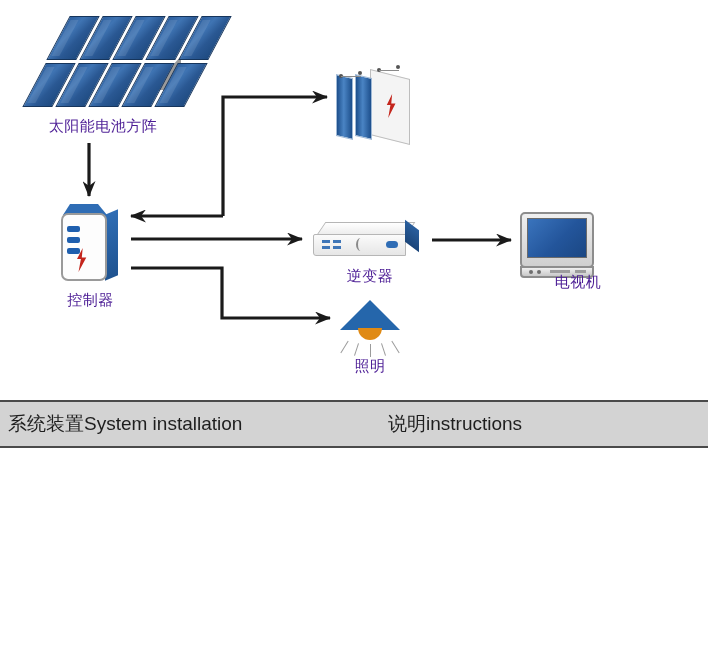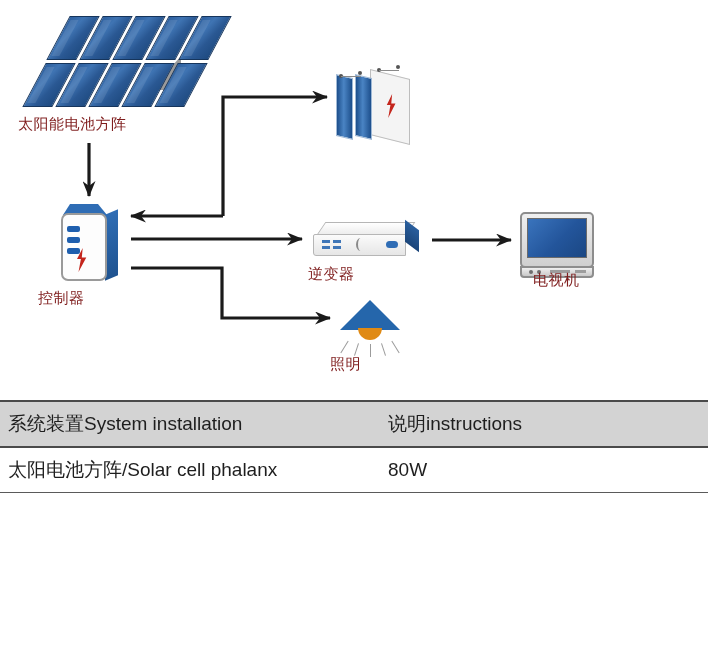--- a/index.html
+++ b/index.html
@@ -19,26 +19,27 @@
   #diagram {
     position: absolute;
     left: 0; top: 0;
     width: 708px;
     height: 396px;
   }
 
   
   .node-label {
     position: absolute;
+    text-align: center;
     font-size: 15px;
     line-height: 1.1;
-    color: #7f1d1d;
+    color: #4c1d95;
     letter-spacing: 0.5px;
     white-space: nowrap;
-    font-family: Liberation Mono, monospace;
+    font-family: Liberation Sans, sans-serif;
   }
 
   
   #solar-array {
     position: absolute;
     left: 12px;
     top: 14px;
     width: 205px;
     height: 96px;
   }
@@ -336,21 +337,21 @@
     <div id="inv-top"></div>
     <div id="inv-front"></div>
     <div id="inv-right"></div>
     <div class="inv-bar" style="left:9px;  top:18px;"></div>
     <div class="inv-bar" style="left:20px; top:18px;"></div>
     <div class="inv-bar" style="left:9px;  top:24px;"></div>
     <div class="inv-bar" style="left:20px; top:24px;"></div>
     <div id="inv-slot"></div>
     <div id="inv-btn"></div>
   </div>
-  <div class="node-label" style="left:308px; top:268px; width:100px;">逆变器</div>
+  <div class="node-label" style="left:320px; top:268px; width:100px;">逆变器</div>
 
   <div id="tv">
     <div id="tv-bezel"></div>
     <div id="tv-screen"></div>
     <div id="tv-base"></div>
     <div class="tv-knob" style="left:9px;"></div>
     <div class="tv-knob" style="left:17px;"></div>
     <div class="tv-vent" style="left:30px; width:20px;"></div>
     <div class="tv-vent" style="left:55px; width:11px;"></div>
   </div>
@@ -393,18 +394,14 @@
     <col class="col-a">
       <col class="col-b">
   </colgroup>
   <thead>
     <tr id="spec-head-row">
       <th>系统装置System installation</th>
       <th>说明instructions</th>
     </tr>
   </thead>
   <tbody>
-    <tr class="spec-row">
-      <td>太阳电池方阵/Solar cell phalanx</td>
-      <td>80W</td>
-    </tr>
   </tbody>
 </table>
 
 </body></html>

